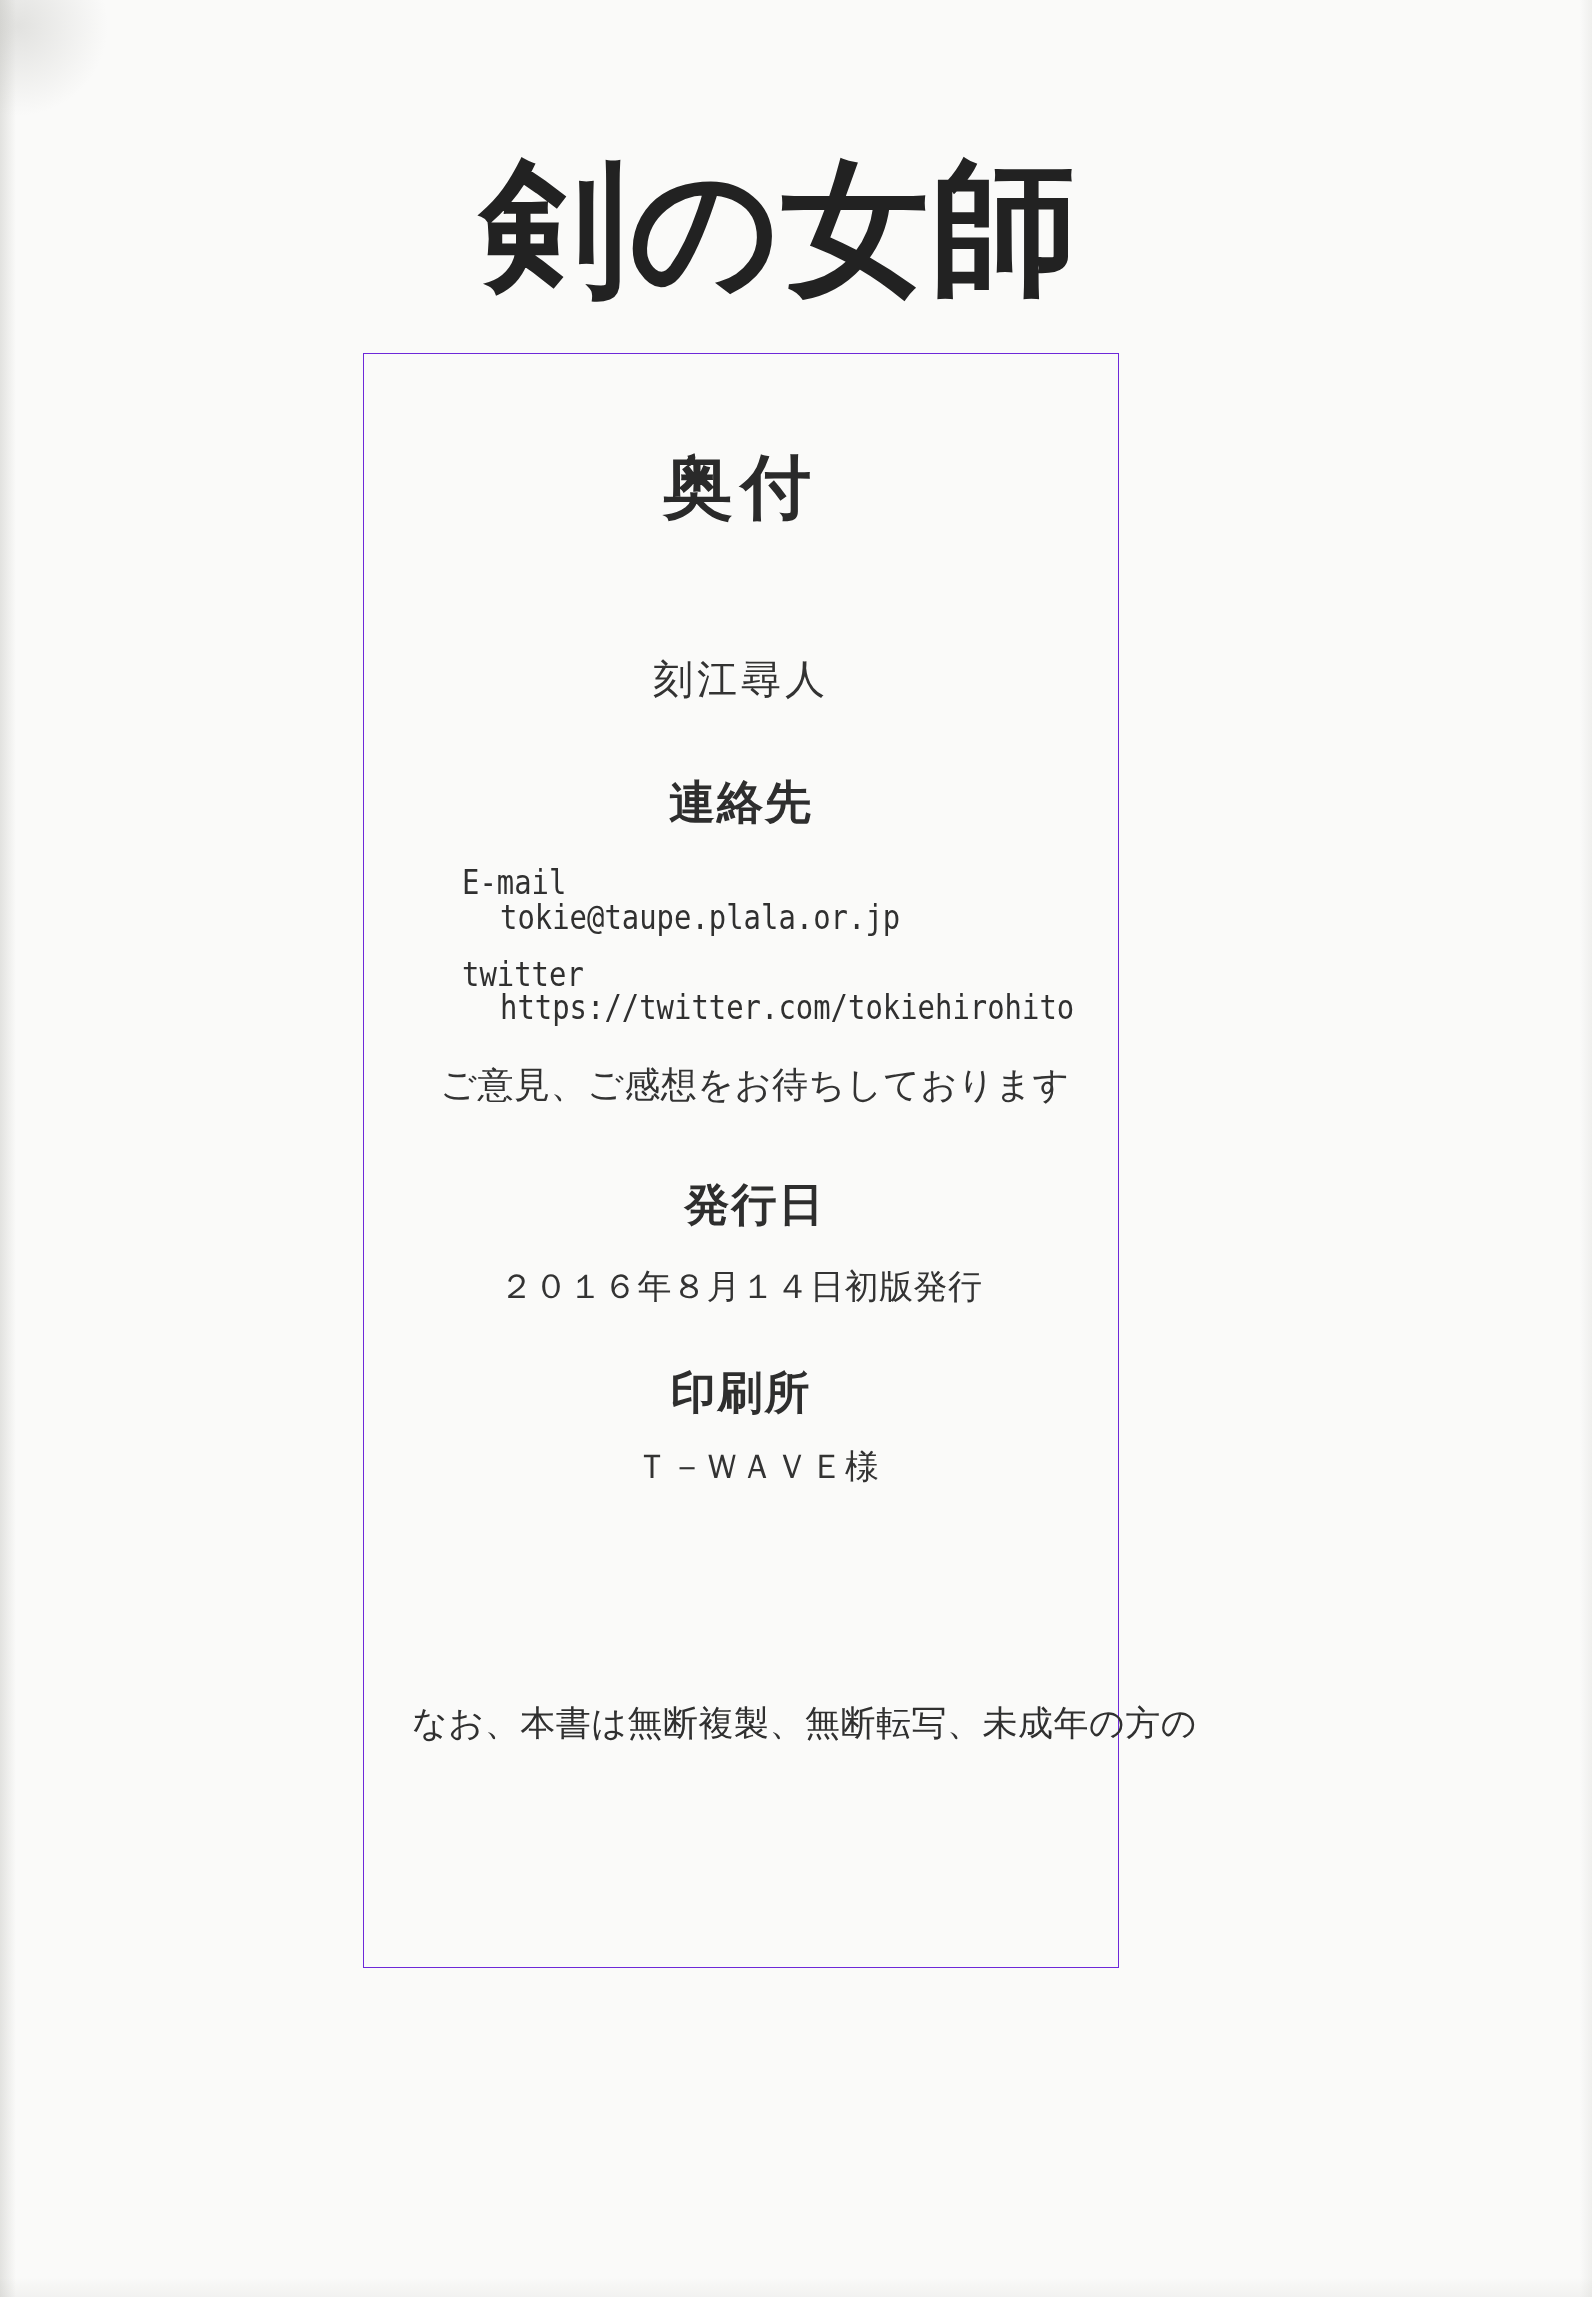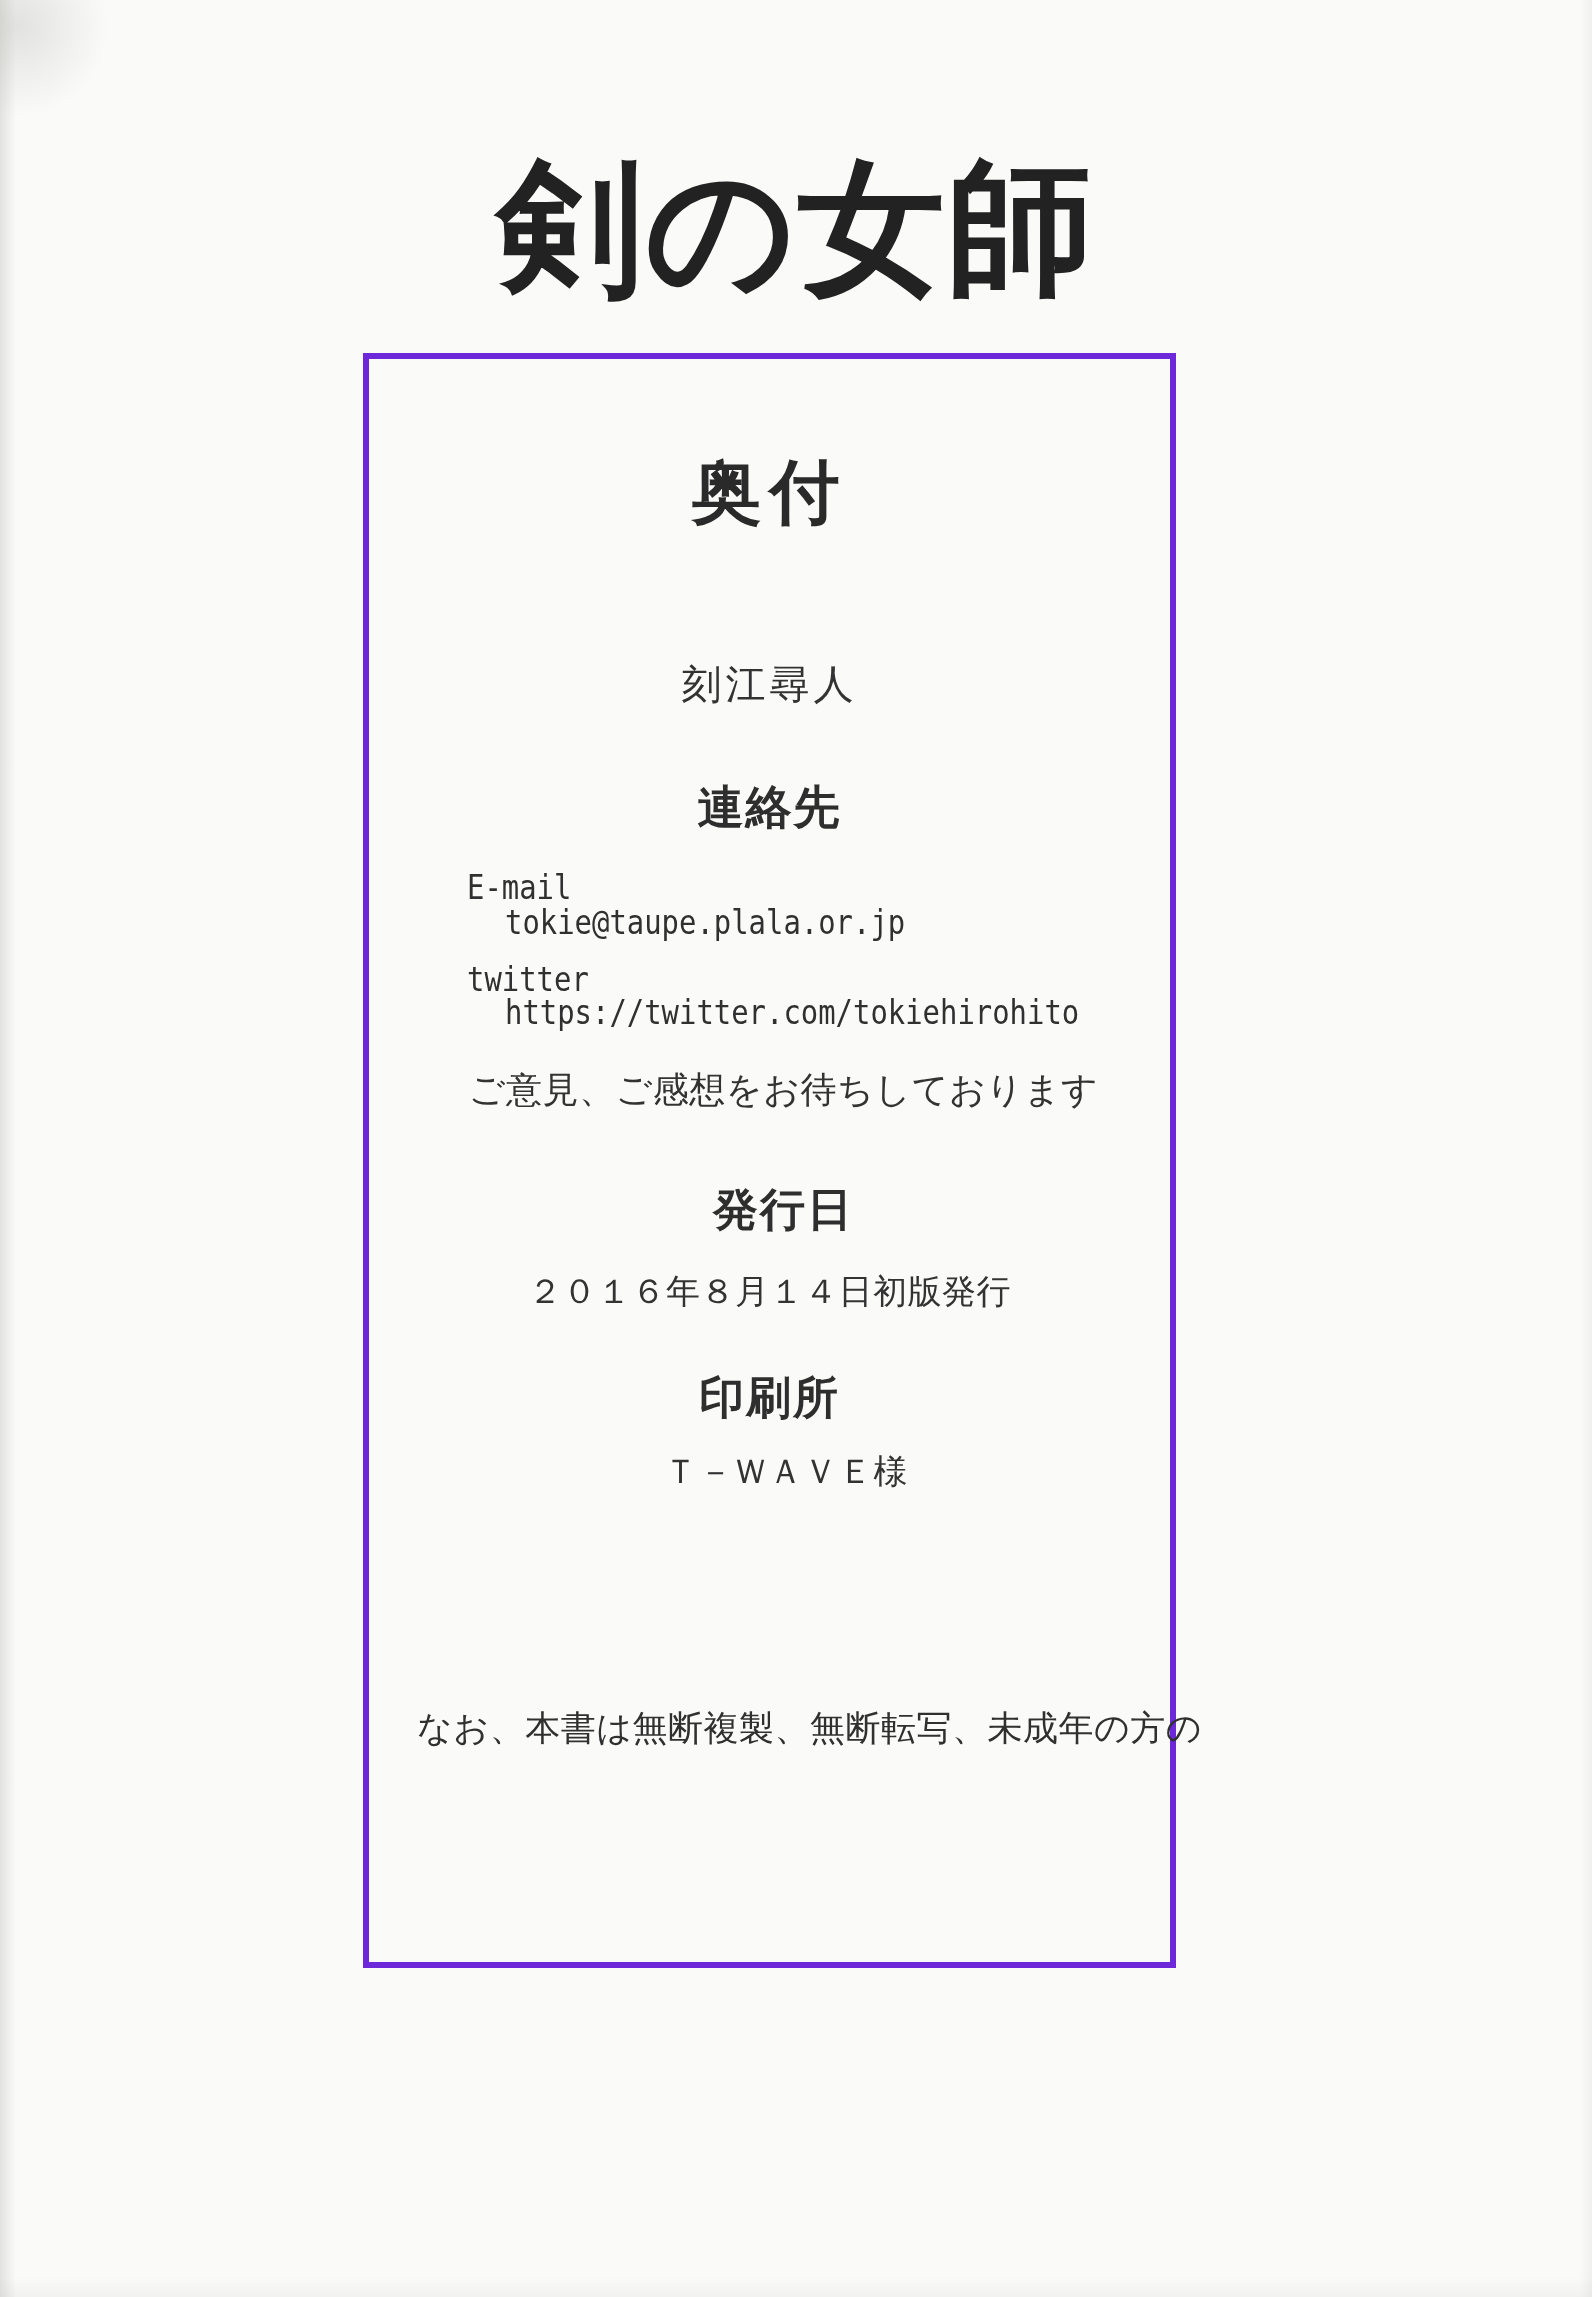--- a/index.html
+++ b/index.html
@@ -28,30 +28,29 @@
     left: 0;
     width: 1560px;
     margin: 0;
     text-align: center;
     font-size: 147px;
     font-weight: 700;
     line-height: 1;
     letter-spacing: 2px;
     color: #222222;
     white-space: nowrap;
-    padding-left: 16px;
   }
 
   .box {
     position: absolute;
     left: 363px;
     top: 353px;
-    width: 813px;
+    width: 756px;
     height: 1615px;
-    border: 6px solid #6d28d9;
+    border: 1px solid #6d28d9;
     box-sizing: border-box;
   }
   .box > div { position: absolute; line-height: 1.1; white-space: nowrap; }
 
   .centered { left: 0; right: 0; text-align: center; }
 
   .okuzuke {
     top: 95px;
     font-size: 70px;
     font-weight: 700;

